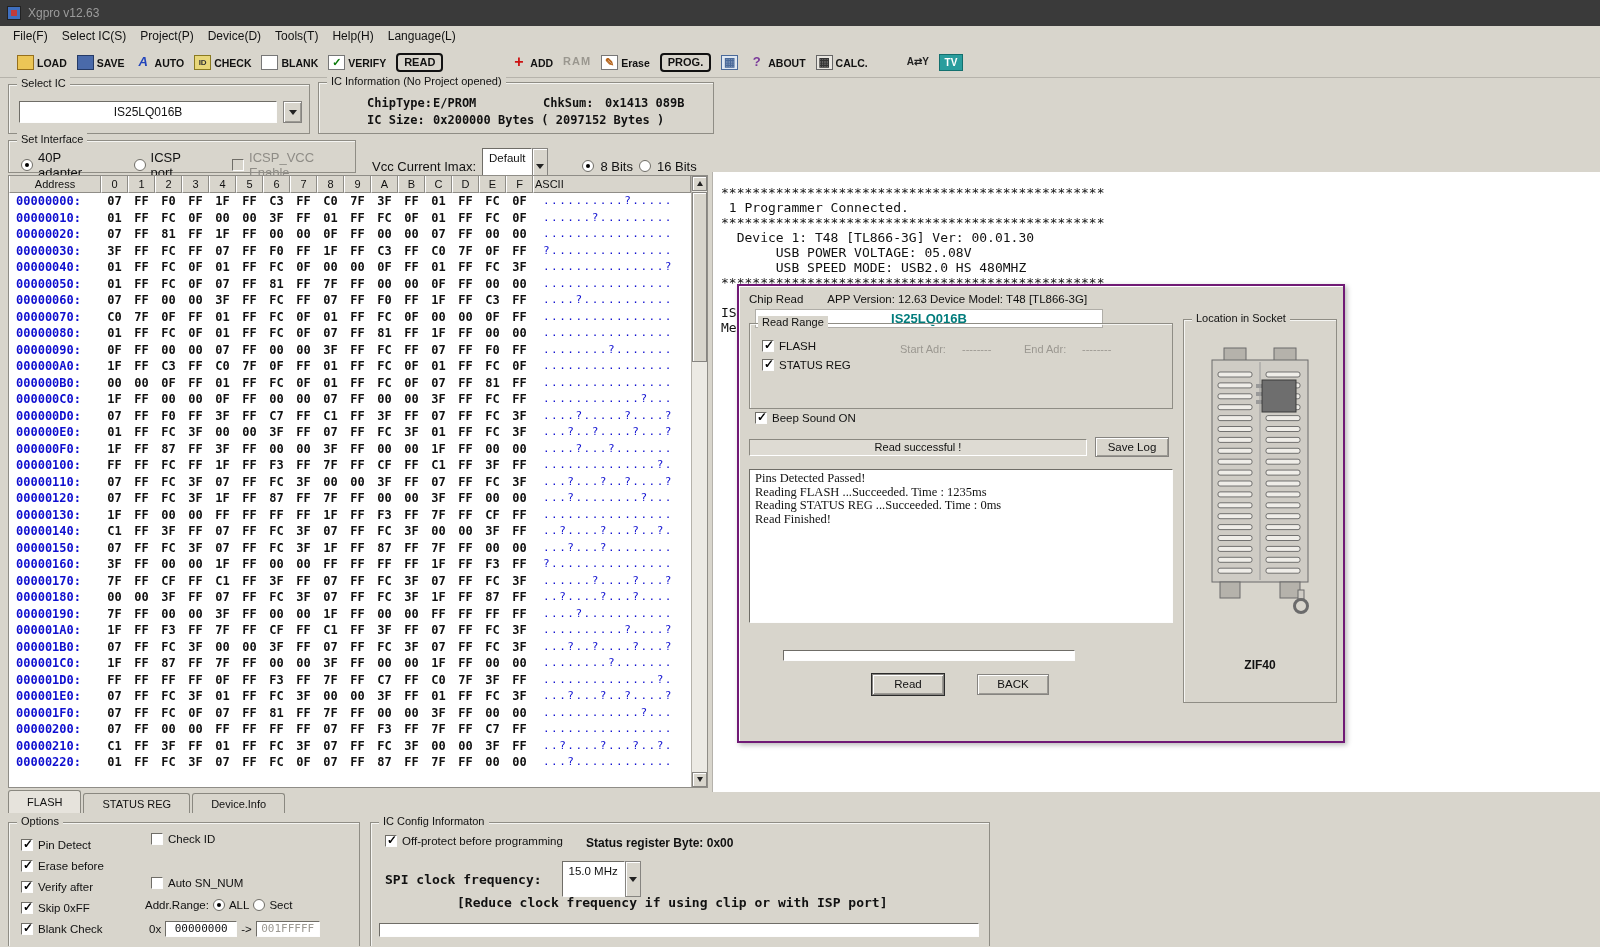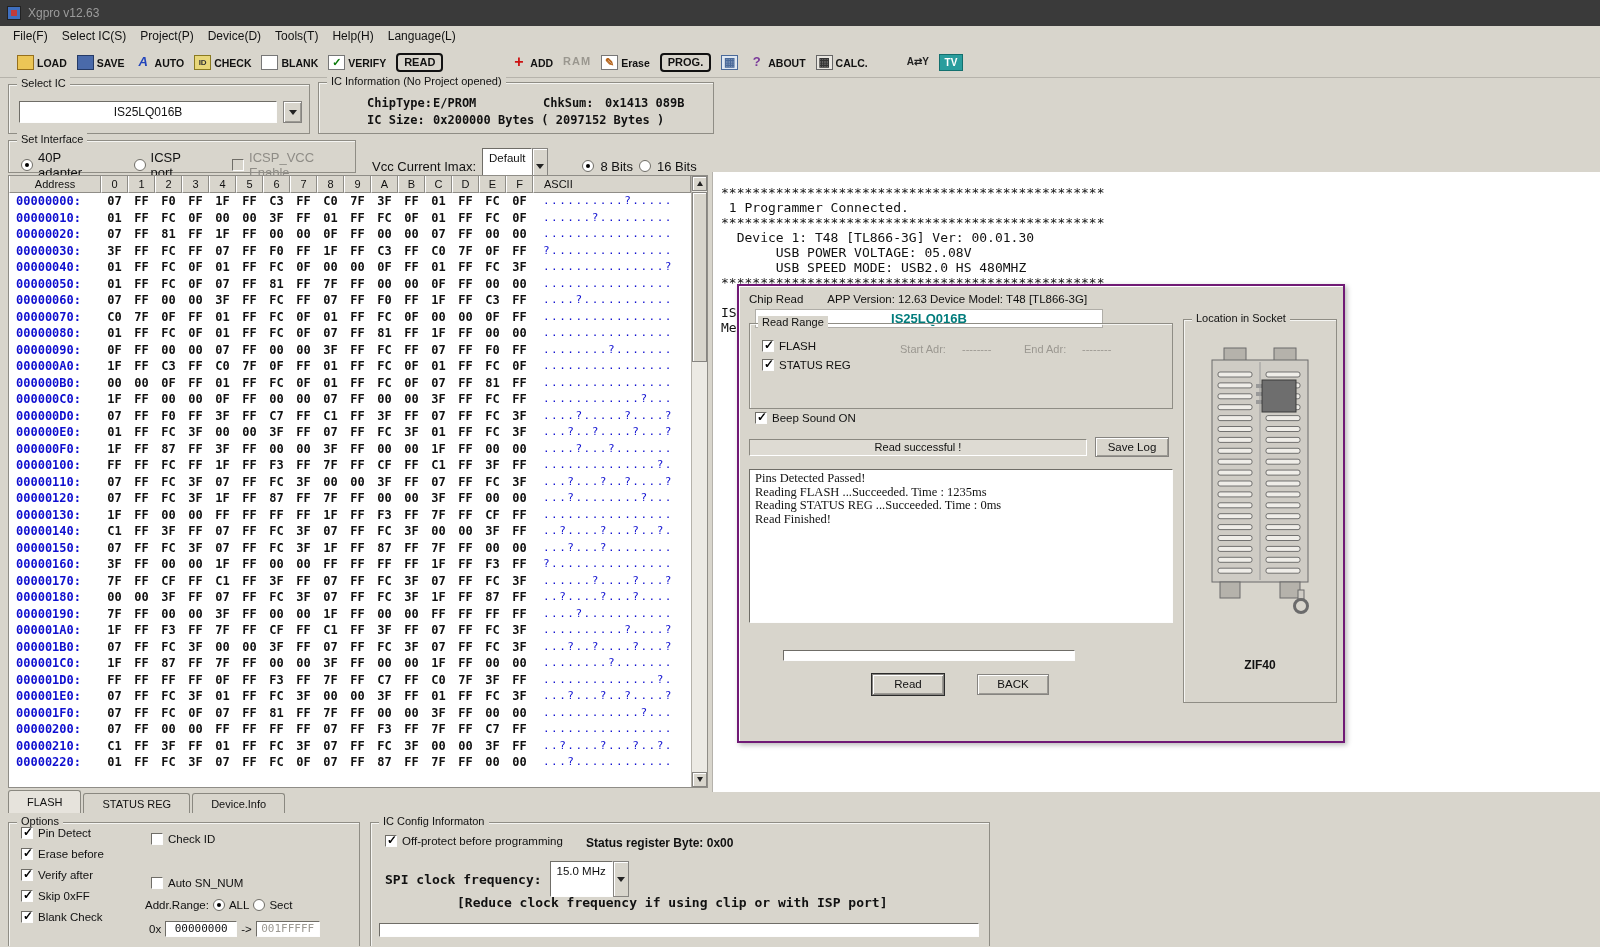--- a/index.html
+++ b/index.html
@@ -65,21 +65,21 @@
   #gb-interface{left:8px;top:140px;width:348px;height:33px;}
   #iface-row{position:absolute;left:12px;top:9px;display:flex;align-items:center;gap:5px;}
   .ml{margin-left:22px;}
   #vcc-row{position:absolute;left:372px;top:148px;display:flex;align-items:center;gap:6px;}
   #vcc-row .gap{width:22px;}
 
   
   #hex-wrap{position:absolute;left:8px;top:175px;width:700px;height:613px;background:#fff;border:1px solid #8f8d87;}
   #hex-header{display:flex;height:17px;margin-right:16px;background:#d8d5cc;}
   .hh{width:27px;border-right:1px solid #8f8d87;border-left:1px solid #fff;border-bottom:1px solid #8f8d87;font-size:11px;text-align:center;line-height:16px;flex:none;}
-  .hh.w-addr{width:92px;} .hh.w-ascii{flex:1;text-align:left;padding-left:10px;}
+  .hh.w-addr{width:92px;} .hh.w-ascii{flex:1;text-align:left;padding-left:1px;}
   .hrow{display:flex;height:16.5px;line-height:16.5px;}
   .hrow .addr{width:92px;padding-left:7px;color:var(--address_blue,#0f0fd0);font-family:"DejaVu Sans Mono",monospace;font-weight:bold;font-size:12px;flex:none;}
   .hb{width:27px;text-align:center;font-family:"DejaVu Sans Mono",monospace;font-weight:bold;font-size:12px;color:#111;flex:none;}
   .asc{flex:1;padding-left:10px;color:var(--address_blue,#0f0fd0);font-family:"DejaVu Sans Mono",monospace;font-size:11px;letter-spacing:1.5px;}
   #hex-scroll{position:absolute;right:0;top:0;bottom:0;width:16px;background:#eceae4;border-left:1px solid #b5b2ab;}
   .sb-btn{position:absolute;left:0;width:15px;height:15px;background:#d8d5cc;border:1px solid #868480;box-shadow:inset 1px 1px 0 #fff;display:flex;align-items:center;justify-content:center;}
   .sb-btn.up{top:0;} .sb-btn.down{bottom:0;}
   .tri-up{width:0;height:0;border-left:3.5px solid transparent;border-right:3.5px solid transparent;border-bottom:5px solid #222;}
   .tri-dn{width:0;height:0;border-left:3.5px solid transparent;border-right:3.5px solid transparent;border-top:5px solid #222;}
   .sb-thumb{position:absolute;left:0;top:16px;width:15px;height:170px;background:#d8d5cc;border:1px solid #868480;box-shadow:inset 1px 1px 0 #fff;}
@@ -109,32 +109,32 @@
   .res-line{font-family:"Liberation Serif",serif;font-size:12.5px;line-height:13.5px;}
   #dlg-progress{position:absolute;left:44px;top:364px;width:292px;height:11px;}
   #read-btn{position:absolute;left:133px;top:388px;width:72px;height:21px;line-height:19px;box-shadow:0 0 0 1px #2b2b2b, inset 1px 1px 0 #fff, inset -1px -1px 0 #9c9a94;}
   #back-btn{position:absolute;left:238px;top:388px;width:72px;height:21px;line-height:19px;}
   #gb-socket{position:absolute;left:444px;top:33px;width:154px;height:384px;}
   #socket-svg{display:block;margin:26px auto 0;}
   #zif-label{position:absolute;left:0;right:0;bottom:30px;text-align:center;font-weight:bold;font-size:12px;}
 
   
   #gb-options{left:8px;top:822px;width:352px;height:124px;border-bottom:none;}
-  #opt-left{position:absolute;left:12px;top:4px;display:flex;flex-direction:column;gap:9px;justify-content:space-between;}
+  #opt-left{position:absolute;left:12px;top:16px;display:flex;flex-direction:column;gap:9px;justify-content:space-between;}
   .opt-row{display:flex;align-items:center;gap:5px;font-size:11.5px;}
   #check-id{position:absolute;left:142px;top:10px;}
   #auto-sn{position:absolute;left:142px;top:54px;}
   #addr-range-row{position:absolute;left:136px;top:76px;display:flex;align-items:center;gap:4px;font-size:11.5px;}
   #range-row{position:absolute;left:140px;top:98px;display:flex;align-items:center;gap:4px;font-size:11.5px;}
   .rng-in{width:72px;height:16px;text-align:center;font-family:"DejaVu Sans Mono",monospace;font-size:11px;line-height:14px;}
   .rng-in.dis{color:#9b9891;width:64px;}
   #gb-config{left:370px;top:822px;width:620px;height:124px;border-bottom:none;}
   #offprotect{position:absolute;left:14px;top:12px;}
   #status-byte{position:absolute;left:215px;top:13px;font-weight:bold;font-size:12px;}
-  #spi-row{position:absolute;left:14px;top:38px;display:flex;align-items:center;gap:8px;}
+  #spi-row{position:absolute;left:14px;top:38px;display:flex;align-items:center;gap:20px;}
   #spi-row .mono-b{font-family:"DejaVu Sans Mono",monospace;font-weight:bold;font-size:13px;}
   #config-note{position:absolute;left:86px;top:72px;font-family:"DejaVu Sans Mono",monospace;font-size:13px;font-weight:bold;}
   #config-progress{position:absolute;left:8px;top:100px;width:600px;height:14px;}
 </style>
 </head>
 <body>
 
 <div class="titlebar">
   <span class="app-icon"></span>
   <span class="title-text">Xgpro v12.63</span>

